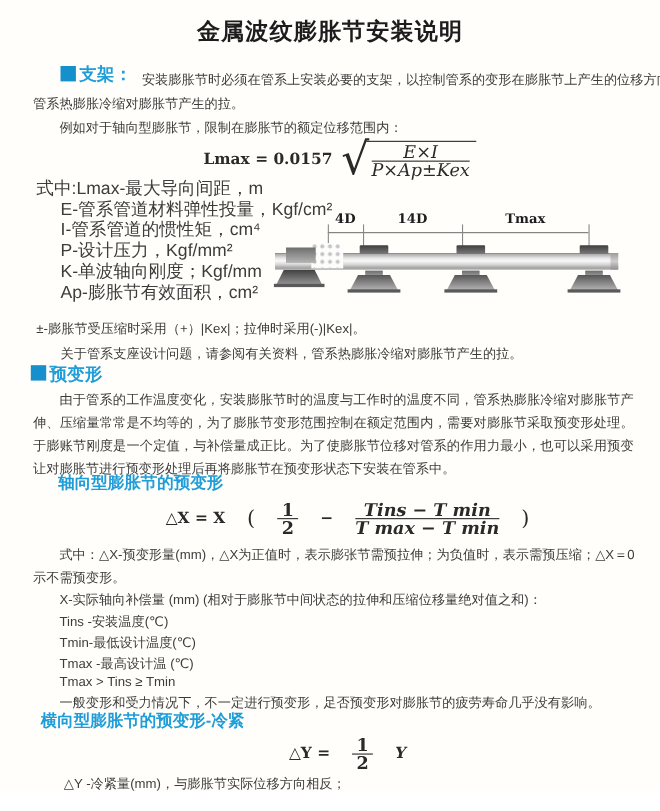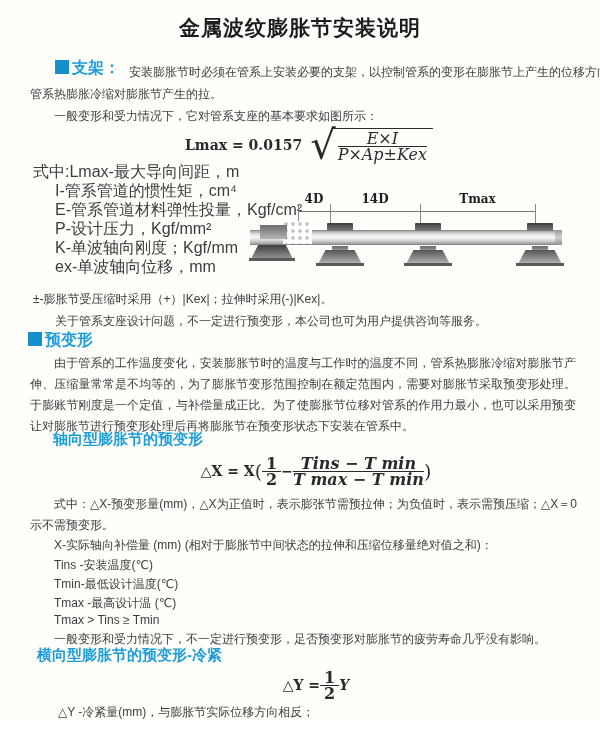--- a/index.html
+++ b/index.html
@@ -29,21 +29,21 @@
   .formula { font-family:"DejaVu Serif","Liberation Serif",serif; color:#2a2a2a; }
   .f-center { left:0; width:600px; display:flex; justify-content:center; align-items:center; }
   .f-lhs { font-weight:bold; font-size:14px; }
   .sqrt { display:inline-flex; align-items:flex-start; margin-left:8px; }
   .sqrt-sign { font-size:40px; line-height:38px; font-weight:400; color:#2a2a2a; margin-right:-3px; }
   .sqrt-content { border-top:1.5px solid #2a2a2a; padding:3px 6px 0 5px; margin-top:2px; }
   .frac { display:inline-flex; flex-direction:column; text-align:center; font-size:16px; line-height:13px; vertical-align:middle; }
   .frac .num { border-bottom:1px solid #2a2a2a; padding:0 4px 1px; }
   .frac .den { padding-top:1px; }
   .ital { font-style:italic; }
-  .f-inline { display:flex; align-items:center; gap:0; font-weight:bold; font-size:14px;margin-left:32px; }
+  .f-inline { display:flex; align-items:center; gap:20px; font-weight:bold; font-size:14px;margin-left:32px; }
   .paren { font-size:19px; font-weight:400; }
   
   .diagram { left:250px; top:192px; width:322px; height:96px; }
   .dim-label { position:absolute; top:0; text-align:center; font-family:"DejaVu Serif","Liberation Serif",serif; font-weight:bold; font-size:12px; color:#1d1d1d; }
   .dim-line { position:absolute; top:19px; height:0; border-top:1px solid #777; }
   .tick { position:absolute; top:12px; width:0; border-left:1px solid #888; }
   .pipe {
     position:absolute; left:0; top:38px; width:312px; height:15px;
     background:linear-gradient(180deg,#a9a9a9 0%,#e6e6e6 28%,#f8f8f8 48%,#d8d8d8 72%,#9d9d9d 100%);
     border-top:1px solid #8f8f8f; border-bottom:1px solid #888;
@@ -66,45 +66,45 @@
 
 <div class="page">
 
   <div class="abs page-title">金属波纹膨胀节安装说明</div>
 
   <div class="abs" style="left:55px; top:58px;">
     <span class="sec-square"></span><span class="sec-head">支架：</span>
   </div>
   <div class="abs body-line" style="left:129px; top:64px;">安装膨胀节时必须在管系上安装必要的支架，以控制管系的变形在膨胀节上产生的位移方向并</div>
   <div class="abs body-line" style="left:30px; top:86px;">管系热膨胀冷缩对膨胀节产生的拉。</div>
-  <div class="abs body-line" style="left:54px; top:108px;">一般变形和受力情况下，它对管系支座的基本要求如图所示：</div>
+  <div class="abs body-line" style="left:54px; top:108px;">例如对于轴向型膨胀节，限制在膨胀节的额定位移范围内：</div>
 
   <div class="abs formula" style="left:185px; top:126px; display:flex; align-items:center;">
     <span class="f-lhs">Lmax = 0.0157</span>
     <span class="sqrt">
       <span class="sqrt-sign">√</span>
       <span class="sqrt-content">
         <span class="frac ital">
           <span class="num">E×I</span>
           <span class="den">P×Ap±Kex</span>
         </span>
       </span>
     </span>
   </div>
 
   <div class="abs var-list" style="left:33px; top:162px;">
     <div class="var-item">式中:Lmax-最大导向间距，m</div>
+    <div class="var-item ind">E-管系管道材料弹性投量，Kgf/cm²</div>
     <div class="var-item ind">I-管系管道的惯性矩，cm⁴</div>
-    <div class="var-item ind">E-管系管道材料弹性投量，Kgf/cm²</div>
     <div class="var-item ind">P-设计压力，Kgf/mm²</div>
     <div class="var-item ind">K-单波轴向刚度；Kgf/mm</div>
-    <div class="var-item ind">ex-单波轴向位移，mm</div>
+    <div class="var-item ind">Ap-膨胀节有效面积，cm²</div>
   </div>
   <div class="abs body-line" style="left:33px; top:291px;">±-膨胀节受压缩时采用（+）|Kex|；拉伸时采用(-)|Kex|。</div>
-  <div class="abs body-line" style="left:55px; top:313px;">关于管系支座设计问题，不一定进行预变形，本公司也可为用户提供咨询等服务。</div>
+  <div class="abs body-line" style="left:55px; top:313px;">关于管系支座设计问题，请参阅有关资料，管系热膨胀冷缩对膨胀节产生的拉。</div>
 
   <div class="abs diagram">
     <div class="dim-label" style="left:48px; width:32px;">4D</div>
     <div class="dim-label" style="left:80px; width:90px;">14D</div>
     <div class="dim-label" style="left:170px; width:115px;">Tmax</div>
     <div class="dim-line" style="left:48px; width:237px;"></div>
     <div class="tick" style="left:48px; height:26px;"></div>
     <div class="tick" style="left:80px; height:21px;"></div>
     <div class="tick" style="left:170px; height:21px;"></div>
     <div class="tick" style="left:285px; height:21px;"></div>

